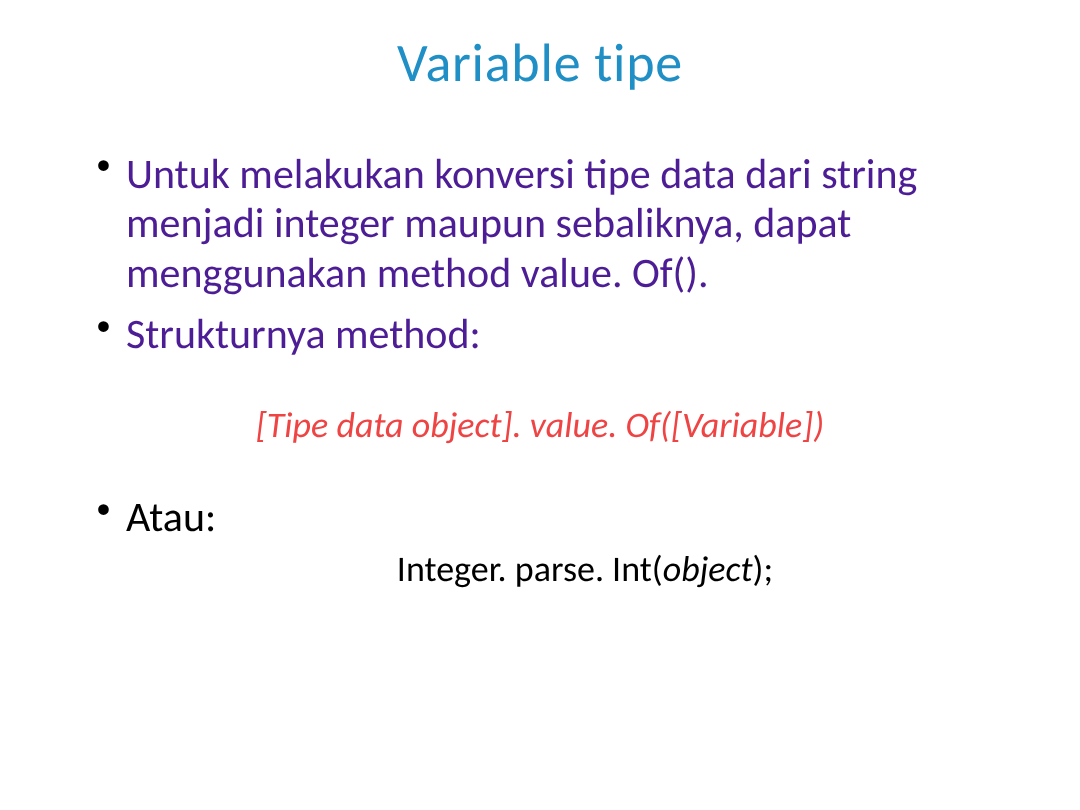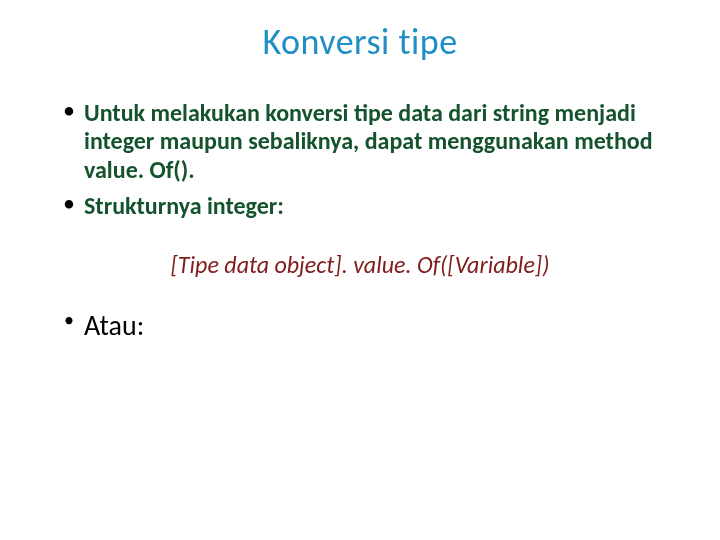--- a/index.html
+++ b/index.html
@@ -23,39 +23,38 @@
       margin-bottom: 35px;
       letter-spacing: 0.5px;
     }
     .bullet-list {
       list-style: none;
       margin-bottom: 30px;
     }
     .bullet-list li {
       position: relative;
       padding-left: 24px;
-      font-size: 24px;
-      color: #14532d;
+      font-size: 28px;
+      color: #4c1d95;
       line-height: 1.18;
       margin-bottom: 8px;
-      font-weight: bold;
     }
     .bullet-list li::before {
       content: "•";
       position: absolute;
       left: 4px;
       top: 0;
       font-size: 20px;
       color: #000000;
     }
     .code-line {
       font-style: italic;
       font-size: 24px;
       text-align: center;
-      color: #7f1d1d;
+      color: #ef4444;
       margin-bottom: 30px;
     }
     .bullet-list-2 {
       list-style: none;
       margin-bottom: 4px;
     }
     .bullet-list-2 li {
       position: relative;
       padding-left: 24px;
       font-size: 28px;
@@ -77,27 +76,30 @@
       line-height: 1.25;
       margin-left: 60px;
     }
     .italic {
       font-style: italic;
     }
   </style>
 </head>
 <body>
 
-<h1 class="title">Konversi tipe</h1>
+<h1 class="title">Variable tipe</h1>
 
 <ul class="bullet-list">
   <li>Untuk melakukan konversi tipe data dari string menjadi integer maupun sebaliknya, dapat menggunakan method value. Of().</li>
-  <li>Strukturnya integer:</li>
+  <li>Strukturnya method:</li>
 </ul>
 
 <div class="code-line">[Tipe data object]. value. Of([Variable])</div>
 
 <ul class="bullet-list-2">
   <li>Atau:</li>
 </ul>
 
 <div class="parse-lines">
+  <div>
+    <span>Integer. parse. Int(</span><span class="italic">object</span><span>);</span>
+  </div>
 </div>
 
 </body></html>

